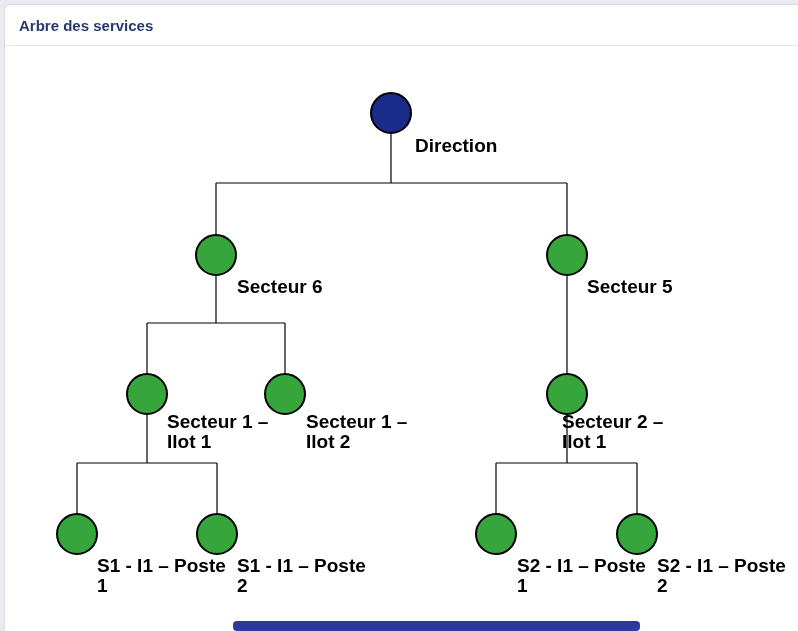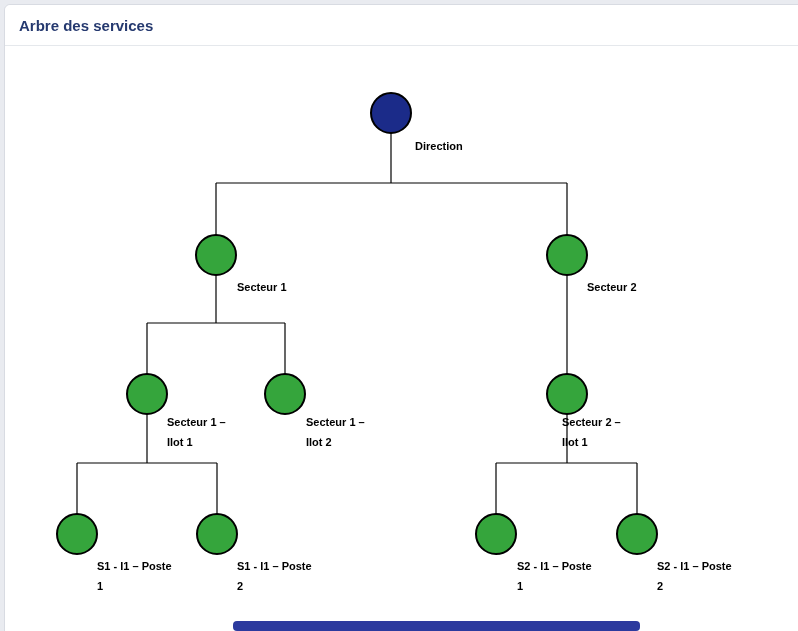--- a/index.html
+++ b/index.html
@@ -54,21 +54,21 @@
     pointer-events: auto;
     cursor: pointer;
   }
   .diagram-layer rect.scroll-thumb {
     pointer-events: auto;
     cursor: pointer;
   }
   .node-label {
     position: absolute;
     width: 132px;
-    font-size: 11px;
+    font-size: 19px;
     line-height: 20px;
     font-weight: 600;
     color: #000000;
     white-space: pre-line;
   }
   .lbl-direction { left: 415px; top: 136px; }
   .lbl-secteur1  { left: 237px; top: 277px; }
   .lbl-secteur2  { left: 587px; top: 277px; }
   .lbl-s1i1      { left: 167px; top: 412px; }
   .lbl-s1i2      { left: 306px; top: 412px; }
@@ -83,22 +83,22 @@
 
 <div class="page">
 
   <div class="card">
     <div class="card-header">
       <div class="card-title">Arbre des services</div>
     </div>
   </div>
 
   <div class="node-label lbl-direction">Direction</div>
-  <div class="node-label lbl-secteur1">Secteur 1</div>
-  <div class="node-label lbl-secteur2">Secteur 2</div>
+  <div class="node-label lbl-secteur1">Secteur 6</div>
+  <div class="node-label lbl-secteur2">Secteur 5</div>
   <div class="node-label lbl-s1i1">Secteur 1 –
 Ilot 1</div>
   <div class="node-label lbl-s1i2">Secteur 1 –
 Ilot 2</div>
   <div class="node-label lbl-s2i1">Secteur 2 –
 Ilot 1</div>
   <div class="node-label lbl-p11">S1 - I1 – Poste
 1</div>
   <div class="node-label lbl-p12">S1 - I1 – Poste
 2</div>

